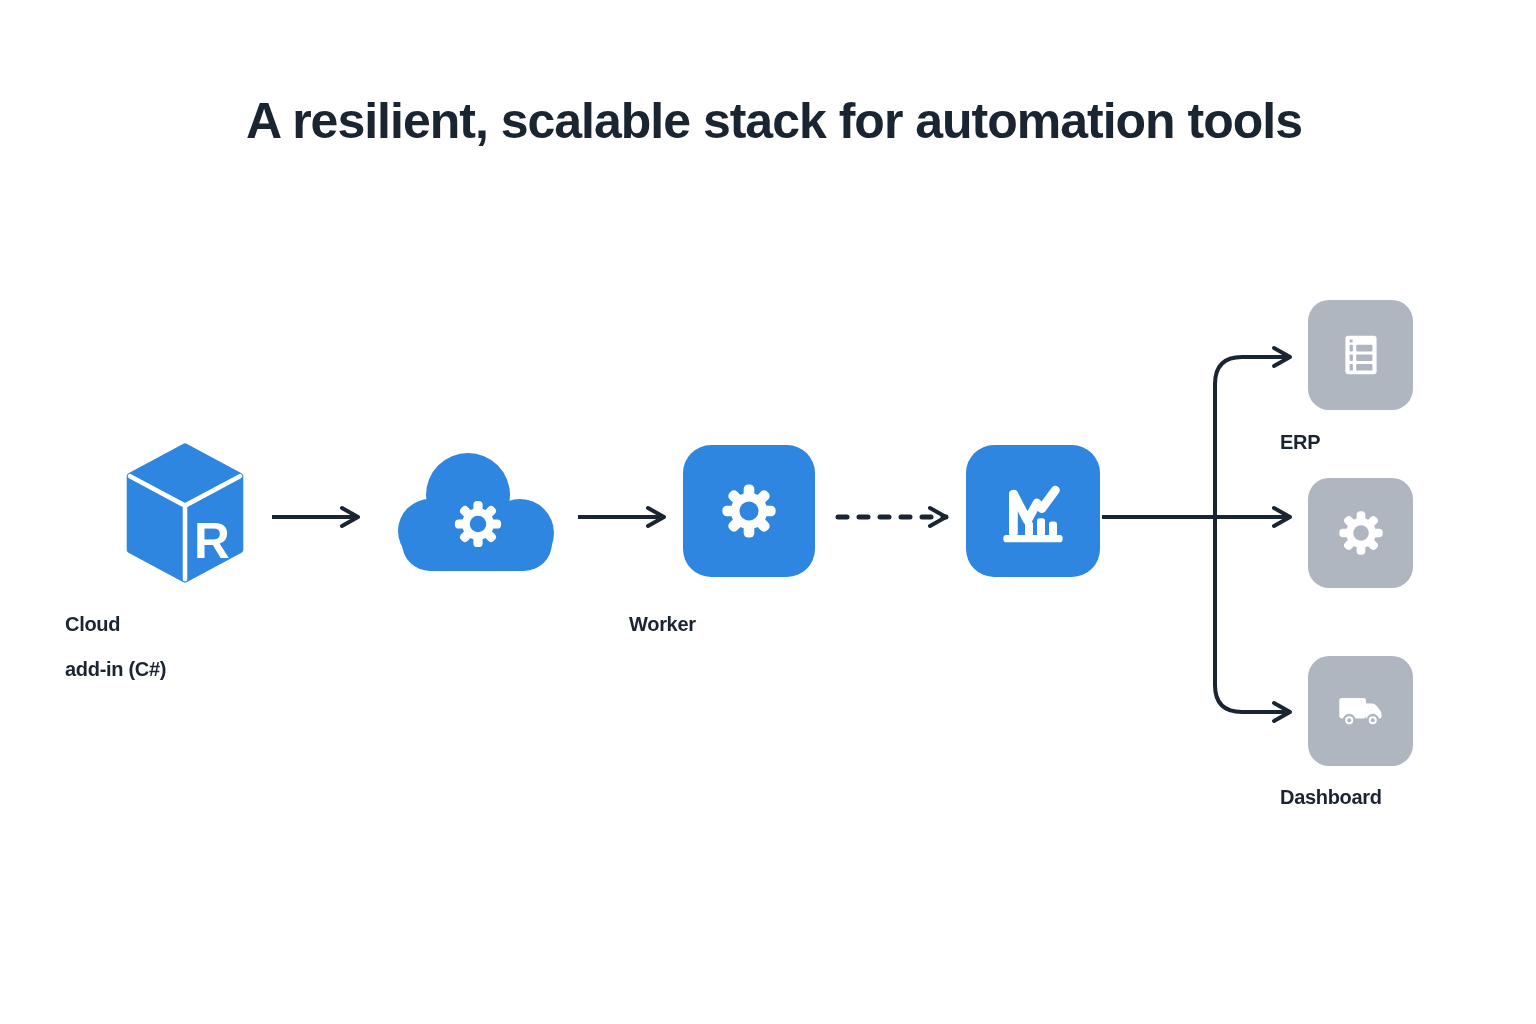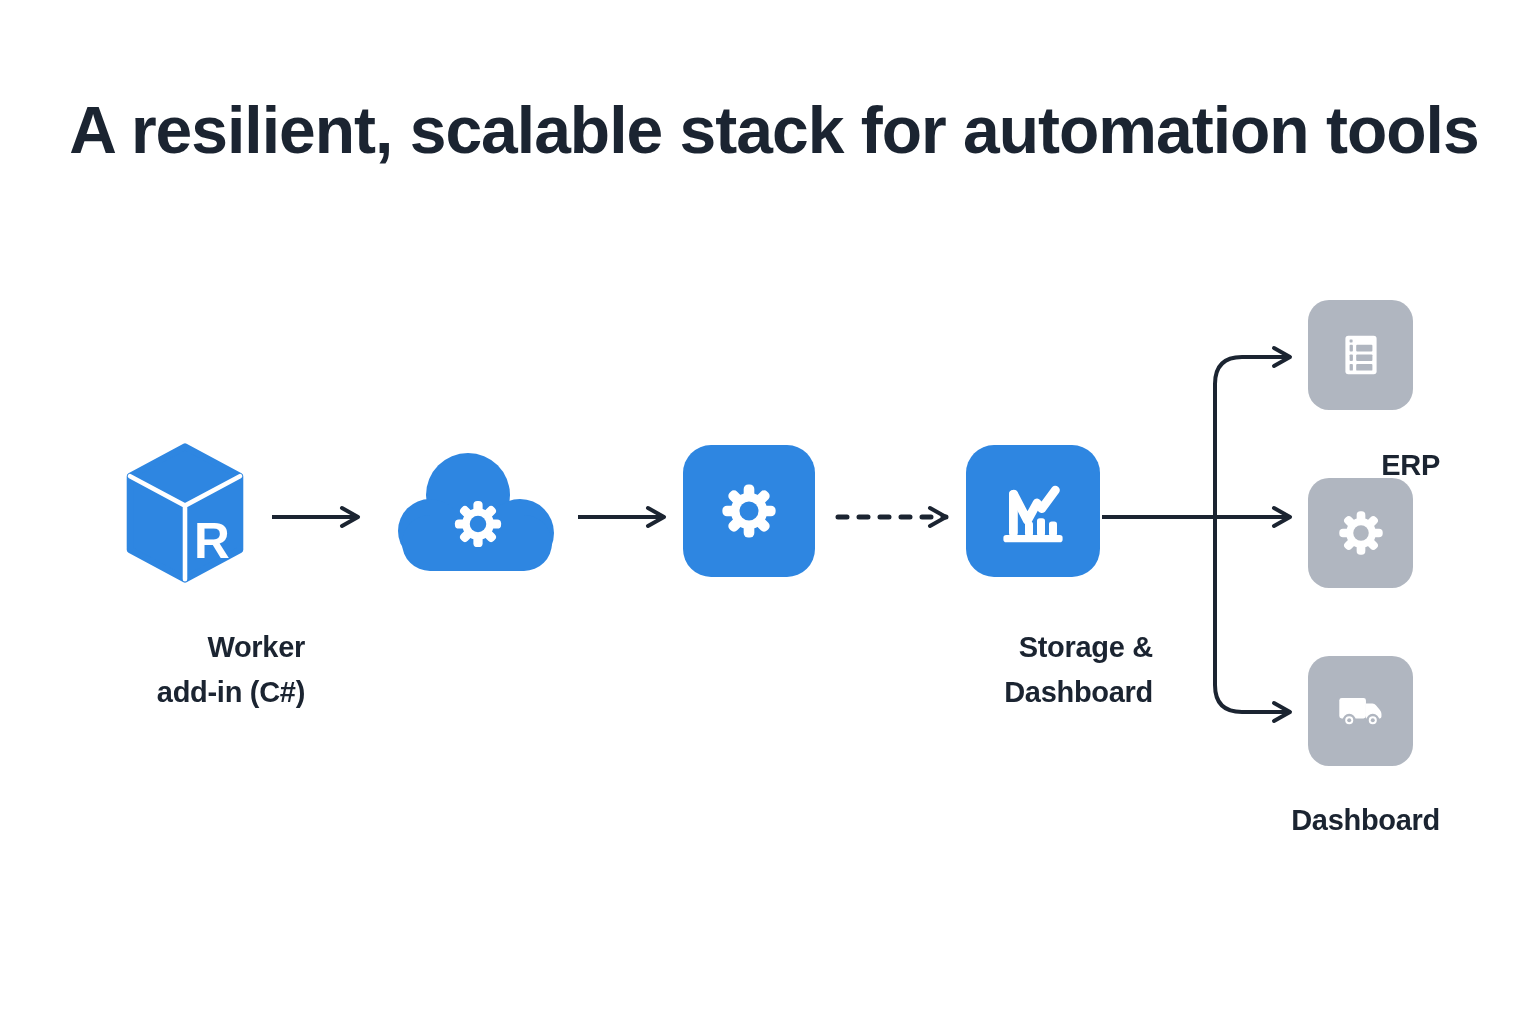--- a/index.html
+++ b/index.html
@@ -15,45 +15,44 @@
     position:relative;
     width:1536px;height:1024px;
     background:var(--background);
     font-family:"Liberation Sans", sans-serif;
     color:var(--ink);
     overflow:hidden;
   }
   .diagram-title{
     position:absolute;left:0;right:0;top:92px;
     text-align:center;
-    font-size:66px;font-weight:700;letter-spacing:-1px;
+    font-size:50px;font-weight:700;letter-spacing:-1px;
     color:var(--ink);
     padding-left:12px;
   }
   .connectors{position:absolute;left:0;top:0;width:1536px;height:1024px;}
   .connectors path{stroke:var(--ink);stroke-width:4;fill:none;}
   .connectors path.dashed{stroke-width:5;stroke-dasharray:9 12;stroke-linecap:round;}
   .node-icon{position:absolute;}
   .blue-box{
     position:absolute;width:132px;height:132px;border-radius:28px;
     background:var(--accent-blue);
     display:flex;align-items:center;justify-content:center;
   }
   .gray-box{
     position:absolute;width:105px;height:110px;border-radius:21px;
     background:var(--muted-gray);
     display:flex;align-items:center;justify-content:center;
   }
   .node-label{
-    position:absolute;text-align:right;
-    font-size:29px;font-weight:700;line-height:45px;
+    position:absolute;text-align:left;
+    font-size:20px;font-weight:700;line-height:45px;
     letter-spacing:-0.3px;
     color:var(--ink);
     white-space:pre-line;
-    margin-top:23px;
   }
   .gear-blue{color:var(--accent-blue);}
   .gear-gray{color:var(--muted-gray);}
 </style>
 </head>
 <body>
 
 <svg width="0" height="0" style="position:absolute" aria-hidden="true">
   <defs>
     <g id="gear-shape">
@@ -151,20 +150,19 @@
         <rect x="15" y="29" width="43" height="33" rx="4"></rect>
         <path d="M58,38 h10.5 q3.5,0 5.6,2.6 l6.4,7.8 q2.5,3 2.5,6.6 v4 q0,3 -3,3 h-22 z"></path>
       </g>
       <circle cx="31" cy="65" r="8.5" fill="#ffffff" stroke="var(--muted-gray)" stroke-width="4"></circle>
       <circle cx="31" cy="65" r="3.2" fill="var(--muted-gray)"></circle>
       <circle cx="69" cy="65" r="8.5" fill="#ffffff" stroke="var(--muted-gray)" stroke-width="4"></circle>
       <circle cx="69" cy="65" r="3.2" fill="var(--muted-gray)"></circle>
     </svg>
   </div>
 
-  <div class="node-label" style="left:65px;top:602px;width:240px">Worker
+  <div class="node-label" style="left:65px;top:602px;width:240px">Cloud
 add-in (C#)</div>
-  <div class="node-label" style="left:913px;top:602px;width:240px">Storage &amp;
-Dashboard</div>
+  <div class="node-label" style="left:629px;top:602px;width:240px">Worker</div>
   <div class="node-label" style="left:1280px;top:420px;width:160px">ERP</div>
   <div class="node-label" style="left:1280px;top:775px;width:160px">Dashboard</div>
 
 </div>
 
 </body></html>

